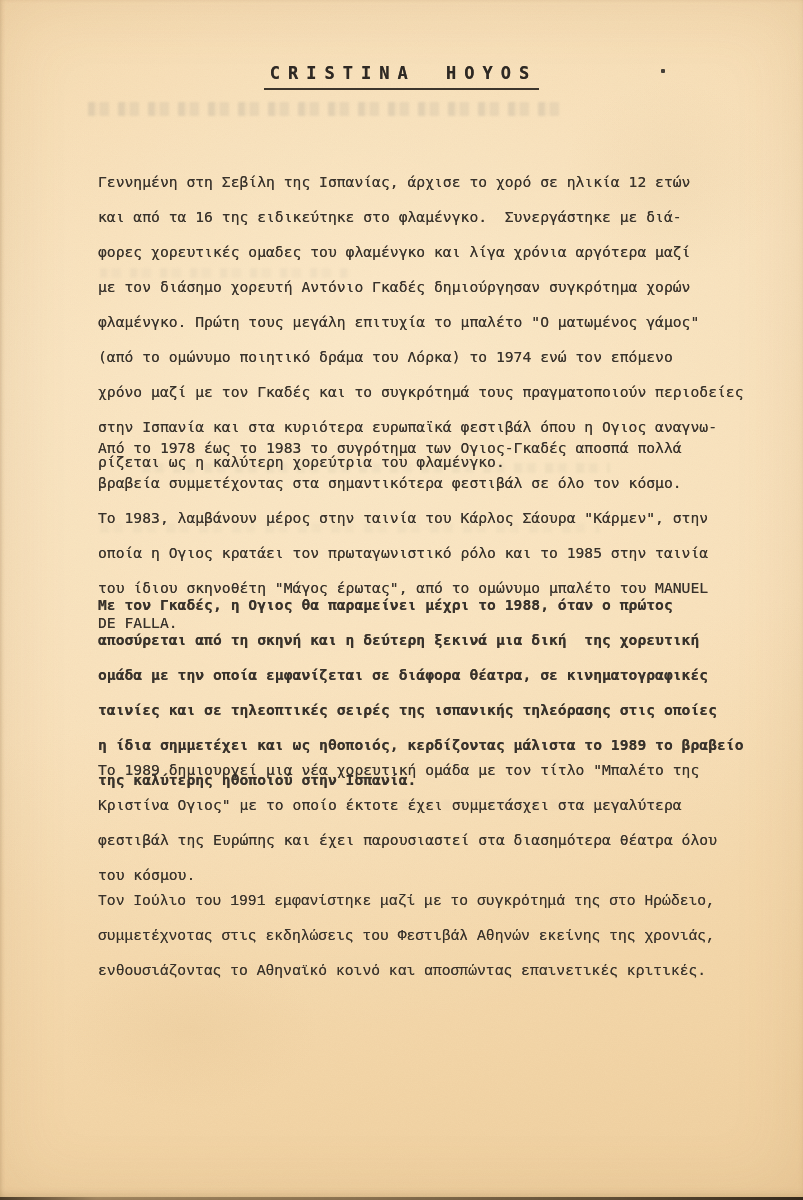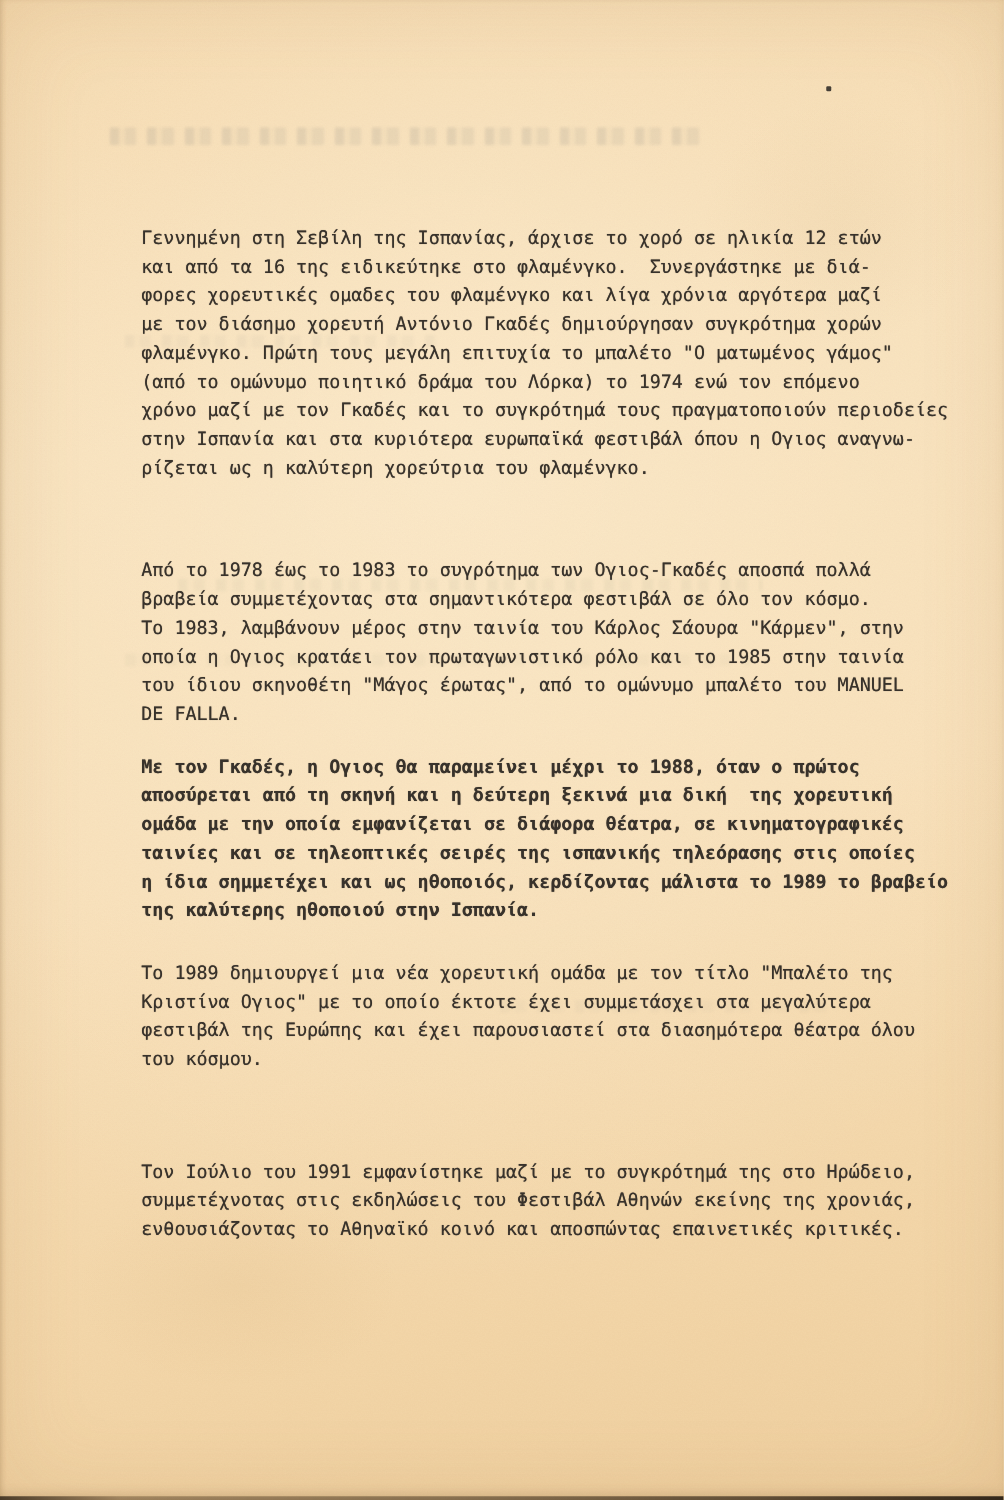--- a/index.html
+++ b/index.html
@@ -24,31 +24,31 @@
     display:inline-block;
     font-family:"DejaVu Sans Mono",monospace;
     font-size:17px;font-weight:bold;color:#2e2924;
     letter-spacing:8px;word-spacing:12px;
     padding:0 2px 5px 6px;
     border-bottom:2px solid rgba(44,39,33,0.92);
     text-shadow:0 0 0.6px rgba(46,41,36,0.7);
     white-space:nowrap;
   }
   .para{
-    position:absolute;left:98px;margin:15px;
+    position:absolute;left:98px;margin:0;
     font-family:"DejaVu Sans Mono",monospace;
-    font-size:14.7px;line-height:23px;color:#38322b;
+    font-size:14.7px;line-height:35px;color:#38322b;
     text-shadow:0 0 0.6px rgba(56,50,43,0.72);
     white-space:pre;
   }
   .p1{top:164px;}
   .p2{top:430px;}
   .p3{top:587px;font-weight:bold;}
   .p4{top:752px;}
-  .p5{top:911px;}
+  .p5{top:884px;font-family:Liberation Mono, monospace;}
   .ghost{
     position:absolute;pointer-events:none;
     filter:blur(1.1px);
     background:repeating-linear-gradient(90deg,
       rgba(128,128,122,0.30) 0px, rgba(128,128,122,0.30) 7px,
       rgba(128,128,122,0.06) 7px, rgba(128,128,122,0.06) 12px,
       rgba(128,128,122,0.22) 12px, rgba(128,128,122,0.22) 21px,
       rgba(128,128,122,0.00) 21px, rgba(128,128,122,0.00) 30px);
   }
   .ghost-title{top:102px;left:88px;width:472px;height:14px;opacity:.55;}
@@ -89,20 +89,23 @@
     <filter id="grain-f">
       <feTurbulence type="fractalNoise" baseFrequency="0.85" numOctaves="2" seed="7" stitchTiles="stitch"></feTurbulence>
       <feColorMatrix type="matrix" values="0 0 0 0 0.62  0 0 0 0 0.50  0 0 0 0 0.33  0.14 0 0 0 0"></feColorMatrix>
     </filter>
     <rect width="803" height="1200" filter="url(#grain-f)"></rect>
   </svg>
 
   <div class="blotch blotch1"></div>
   <div class="blotch blotch2"></div>
 
+  <div class="title-row">
+    <span class="doc-title">CRISTINA HOYOS</span>
+  </div>
 
   <div class="speck"></div>
 
   <div class="ghost ghost-title"></div>
   <div class="ghost ghost-a"></div>
   <div class="ghost ghost-b"></div>
   <div class="ghost ghost-c"></div>
   <div class="ghost ghost-d"></div>
 
   <p class="para p1">Γεννημένη στη Σεβίλη της Ισπανίας, άρχισε το χορό σε ηλικία 12 ετών

